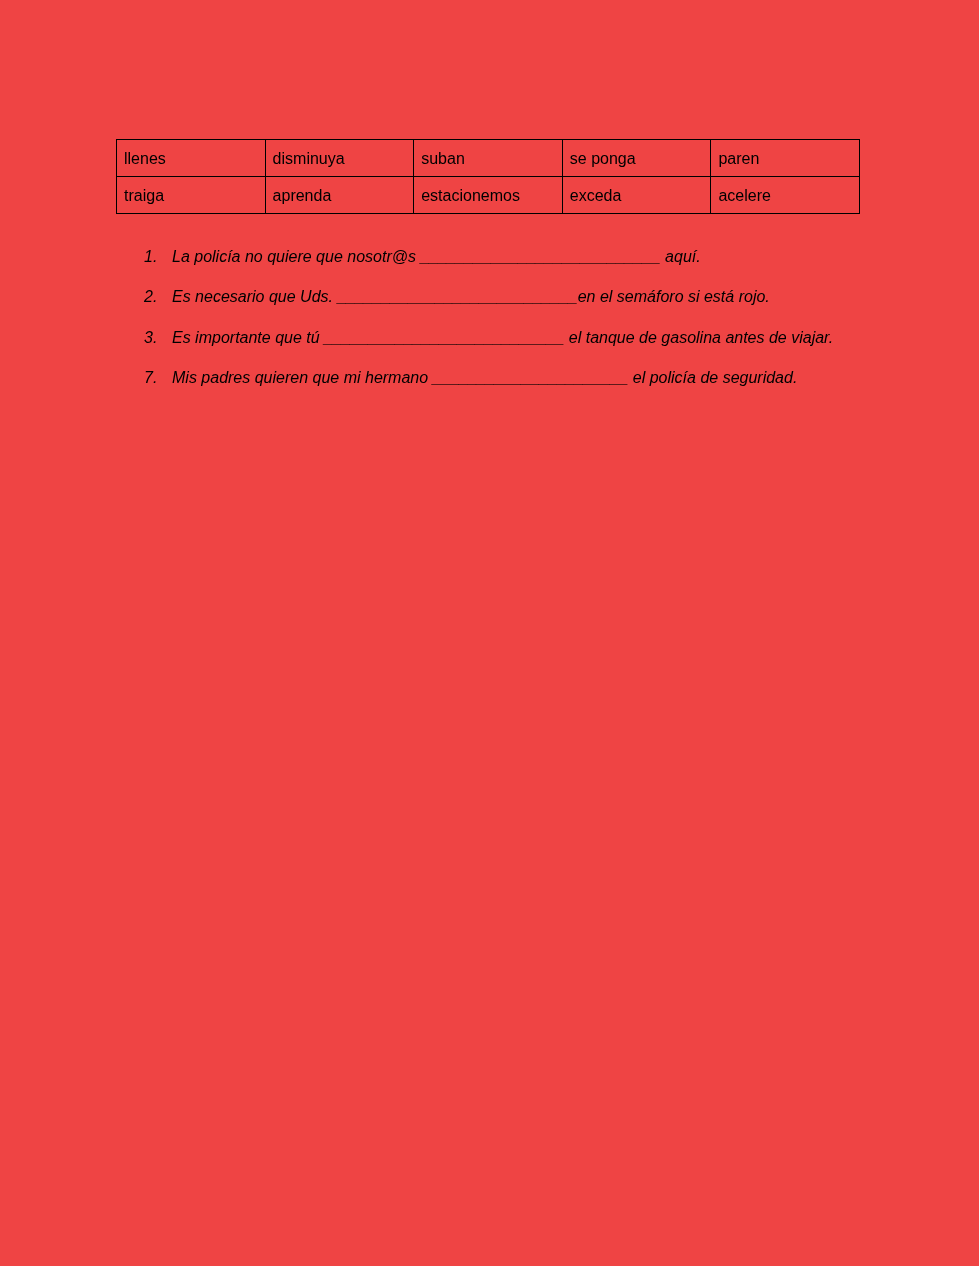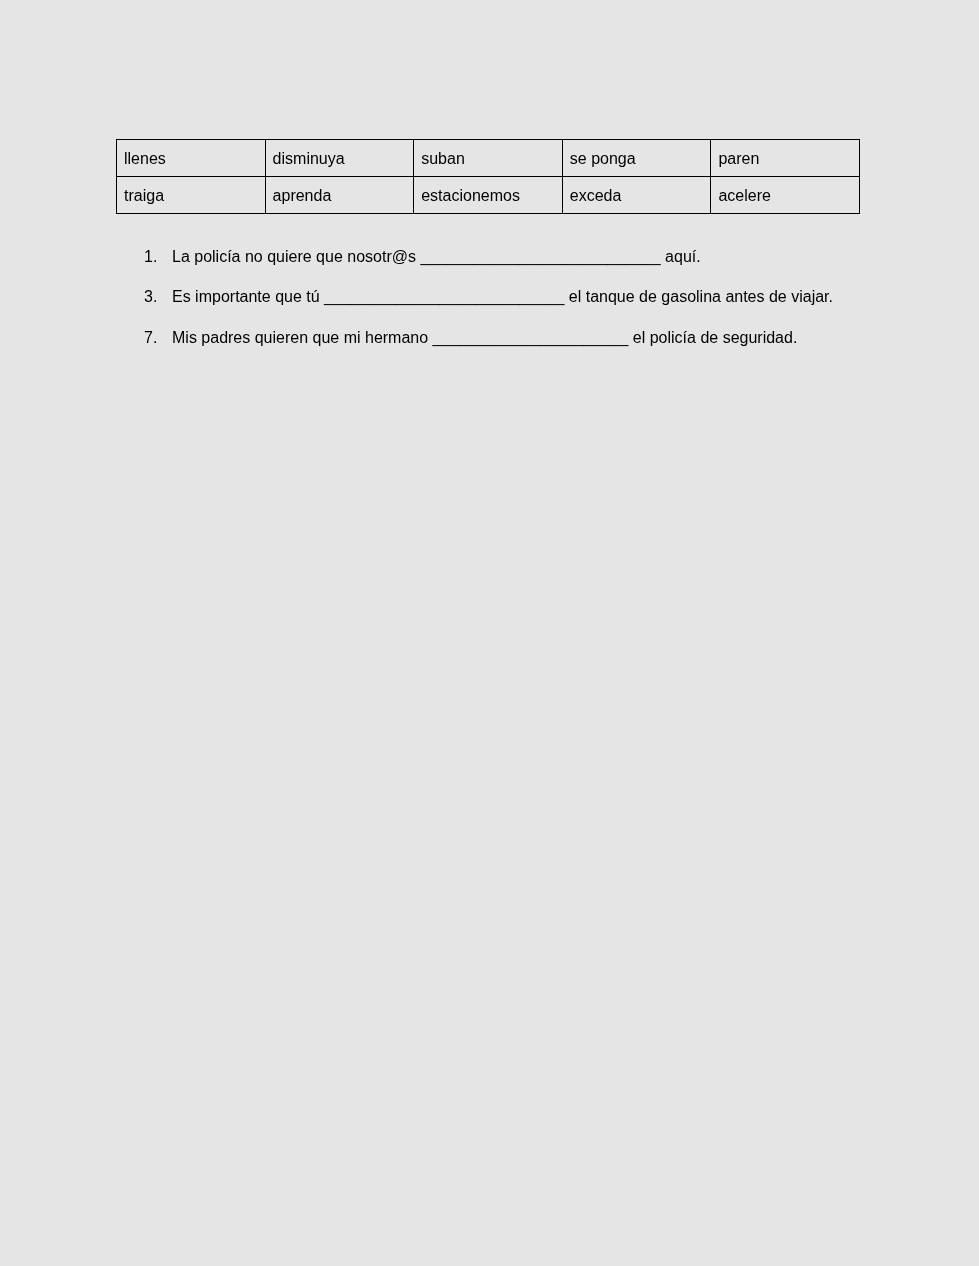--- a/index.html
+++ b/index.html
@@ -1,21 +1,21 @@
 <!DOCTYPE html>
 <html><head>
 <meta charset="utf-8">
 <title>Document</title>
 <style>
   html, body { margin: 0; padding: 0; background: #ffffff; }
   .doc-page {
     position: relative;
     width: 979px;
     height: 1266px;
-    background: #e5e5e5;
+    background: #ef4444;
     font-family: "Liberation Sans", sans-serif;
     color: #000000;
     overflow: hidden;
   }
   table.word-bank {
     position: absolute;
     left: 116px;
     top: 139px;
     width: 744px;
     border-collapse: collapse;
@@ -30,20 +30,21 @@
     vertical-align: middle;
     overflow: hidden;
   }
   ol.exercise-list {
     position: absolute;
     left: 144px;
     top: 247px;
     margin: 0;
     padding: 0;
     list-style: none;
+    font-style: italic;
   }
   ol.exercise-list li {
     height: 40.35px;
     margin: 0;
     padding: 0;
     font-size: 16px;
     line-height: 19px;
     white-space: pre;
   }
   .item-number {
@@ -72,17 +73,18 @@
         <td>aprenda</td>
         <td>estacionemos</td>
         <td>exceda</td>
         <td>acelere</td>
       </tr>
     </tbody>
   </table>
 
   <ol class="exercise-list">
     <li><span class="item-number">1.</span><span>La policía no quiere que nosotr@s </span><span class="blank-line">___________________________</span><span> aquí.</span></li>
+    <li><span class="item-number">2.</span><span>Es necesario que Uds. </span><span class="blank-line">___________________________</span><span>en el semáforo si está rojo.</span></li>
     <li><span class="item-number">3.</span><span>Es importante que tú </span><span class="blank-line">___________________________</span><span> el tanque de gasolina antes de viajar.</span></li>
     <li><span class="item-number">7.</span><span>Mis padres quieren que mi hermano </span><span class="blank-line">______________________</span><span> el policía de seguridad.</span></li>
   </ol>
 
 </div>
 
 </body></html>

